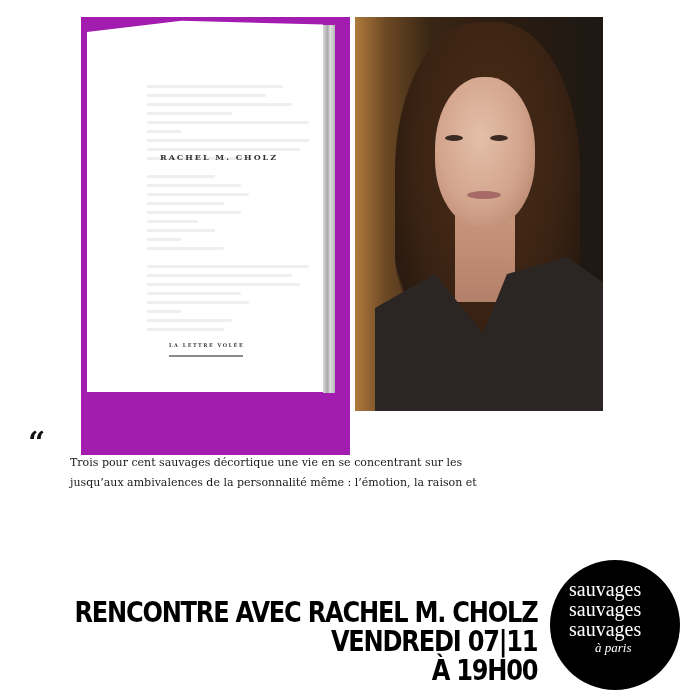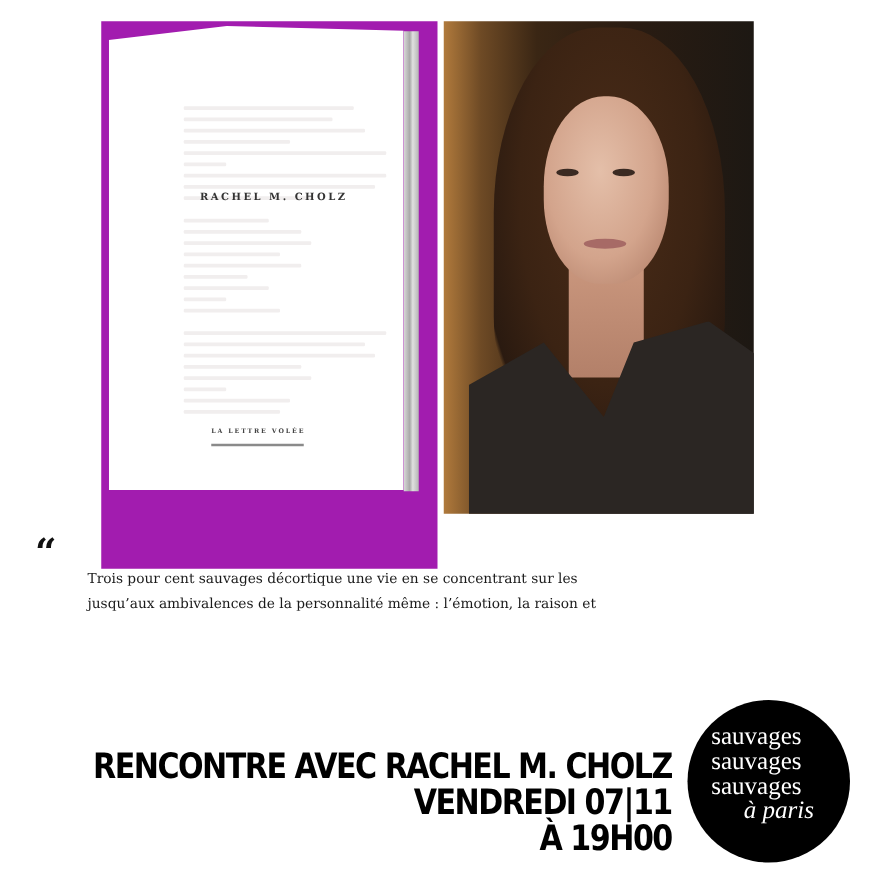--- a/index.html
+++ b/index.html
@@ -48,21 +48,21 @@
     font-weight:bold; color:#000;margin-top:16px; }
   .event .line { display:block; font-size:28px; line-height:29px; white-space:nowrap; letter-spacing:-1.4px;
     transform:scaleX(0.86); transform-origin:right center; }
   .event .l1 { font-size:28px; }
 
   
   .logo { position:absolute; left:550px; top:560px; width:130px; height:130px; border-radius:50%; background:#000; }
   .logo .txt { position:absolute; left:19px; top:19px; font-family:"Liberation Serif", serif; font-size:20px;
     line-height:20px; color:#fff; }
   .logo .txt span { display:block; }
-  .logo .txt .paris { font-style:italic; font-size:20px; padding-left:26px; line-height:18px; }
+  .logo .txt .paris { font-style:italic; font-size:13px; padding-left:26px; line-height:18px; }
 </style>
 </head>
 <body>
 
 <div class="book">
   <div class="book-page">
     <div class="ghost-lines">
       <div style="width:80%"></div>
         <div style="width:70%"></div>
         <div style="width:85%"></div>

